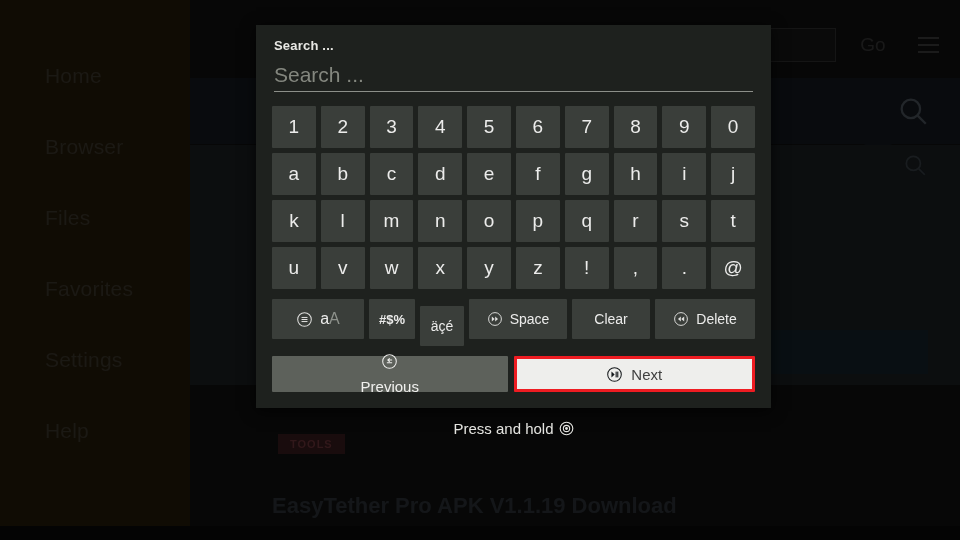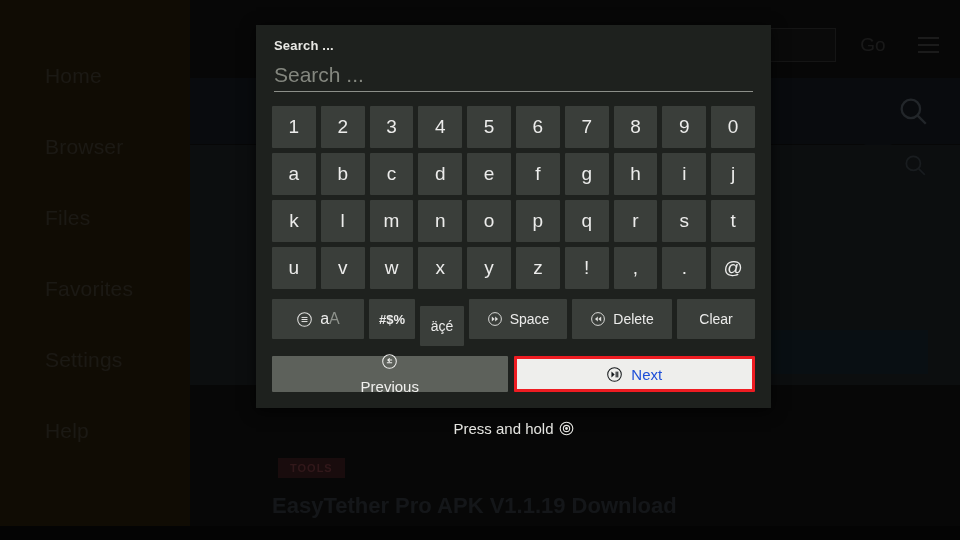--- a/index.html
+++ b/index.html
@@ -95,21 +95,21 @@
     font-size: 15px; color: #242a2e; white-space: nowrap;
   }
   .bg-open-btn {
     position: absolute; left: 348px; top: 185px;
     width: 390px; height: 44px;
     background: #101a20;
     display: flex; align-items: center; justify-content: center;
     color: #202c33; font-size: 16px; letter-spacing: 1px;
   }
   .bg-tools-badge {
-    position: absolute; left: 88px; top: 458px;
+    position: absolute; left: 88px; top: 434px;
     background: #2a1416; color: #53282c;
     font-size: 11px; font-weight: bold; letter-spacing: 1px;
     padding: 4px 12px;
   }
   .bg-article-title {
     position: absolute; left: 82px; top: 493px;
     font-size: 22px; font-weight: bold; color: #22262a;
     white-space: nowrap;
   }
   .bg-footer-strip {
@@ -199,21 +199,21 @@
     flex: 1 1 0;
     height: 36px;
     display: flex; align-items: center; justify-content: center;
     gap: 8px;
     font-size: 15px;
     border-radius: 1px;
     user-select: none;
   }
   .kb-prev { background: #5d615b; color: #f0f0ee; flex-direction: column; }
   .kb-next {
-    background: #eeeeec; color: #1d4ed8;
+    background: #eeeeec; color: #404040;
     border: 3px solid #ee1c22;
   }
 
   .kb-hint {
     position: absolute;
     left: 256px; top: 420px;
     width: 515px;
     text-align: left;
     font-size: 15px; color: #e4e4e0;
     display: flex; align-items: center; justify-content: center; gap: 5px;
@@ -384,32 +384,32 @@
         <span class="ico">
           <svg width="16" height="16" viewBox="0 0 20 20" fill="none" stroke="#e0e0de" stroke-width="1.2">
             <circle cx="10" cy="10" r="8"></circle>
             <polygon points="6,6.8 9.6,10 6,13.2" fill="#e0e0de" stroke="none"></polygon>
             <polygon points="10.2,6.8 13.8,10 10.2,13.2" fill="#e0e0de" stroke="none"></polygon>
           </svg>
         </span>
         <span>Space</span>
       </div>
 
+      <div class="kb-fnkey fk-clear">Clear</div>
+
       <div class="kb-fnkey fk-delete">
         <span class="ico">
           <svg width="16" height="16" viewBox="0 0 20 20" fill="none" stroke="#e0e0de" stroke-width="1.2">
             <circle cx="10" cy="10" r="8"></circle>
             <polygon points="9.8,6.8 6.2,10 9.8,13.2" fill="#e0e0de" stroke="none"></polygon>
             <polygon points="14,6.8 10.4,10 14,13.2" fill="#e0e0de" stroke="none"></polygon>
           </svg>
         </span>
         <span>Delete</span>
       </div>
-
-      <div class="kb-fnkey fk-clear">Clear</div>
     </div>
   </div>
 
   <div class="kb-nav">
     <div class="kb-nav-btn kb-prev">
       <span class="ico">
         <svg width="17" height="17" viewBox="0 0 20 20" fill="none" stroke="#f0f0ee" stroke-width="1.2">
           <circle cx="10" cy="10" r="8"></circle>
           <path d="M12.6 8.3 H8.2 M9.9 6.6 L8.0 8.3 L9.9 10.0" stroke-linecap="round"></path>
           <path d="M7.4 11.6 H12.6" stroke-linecap="round"></path>

